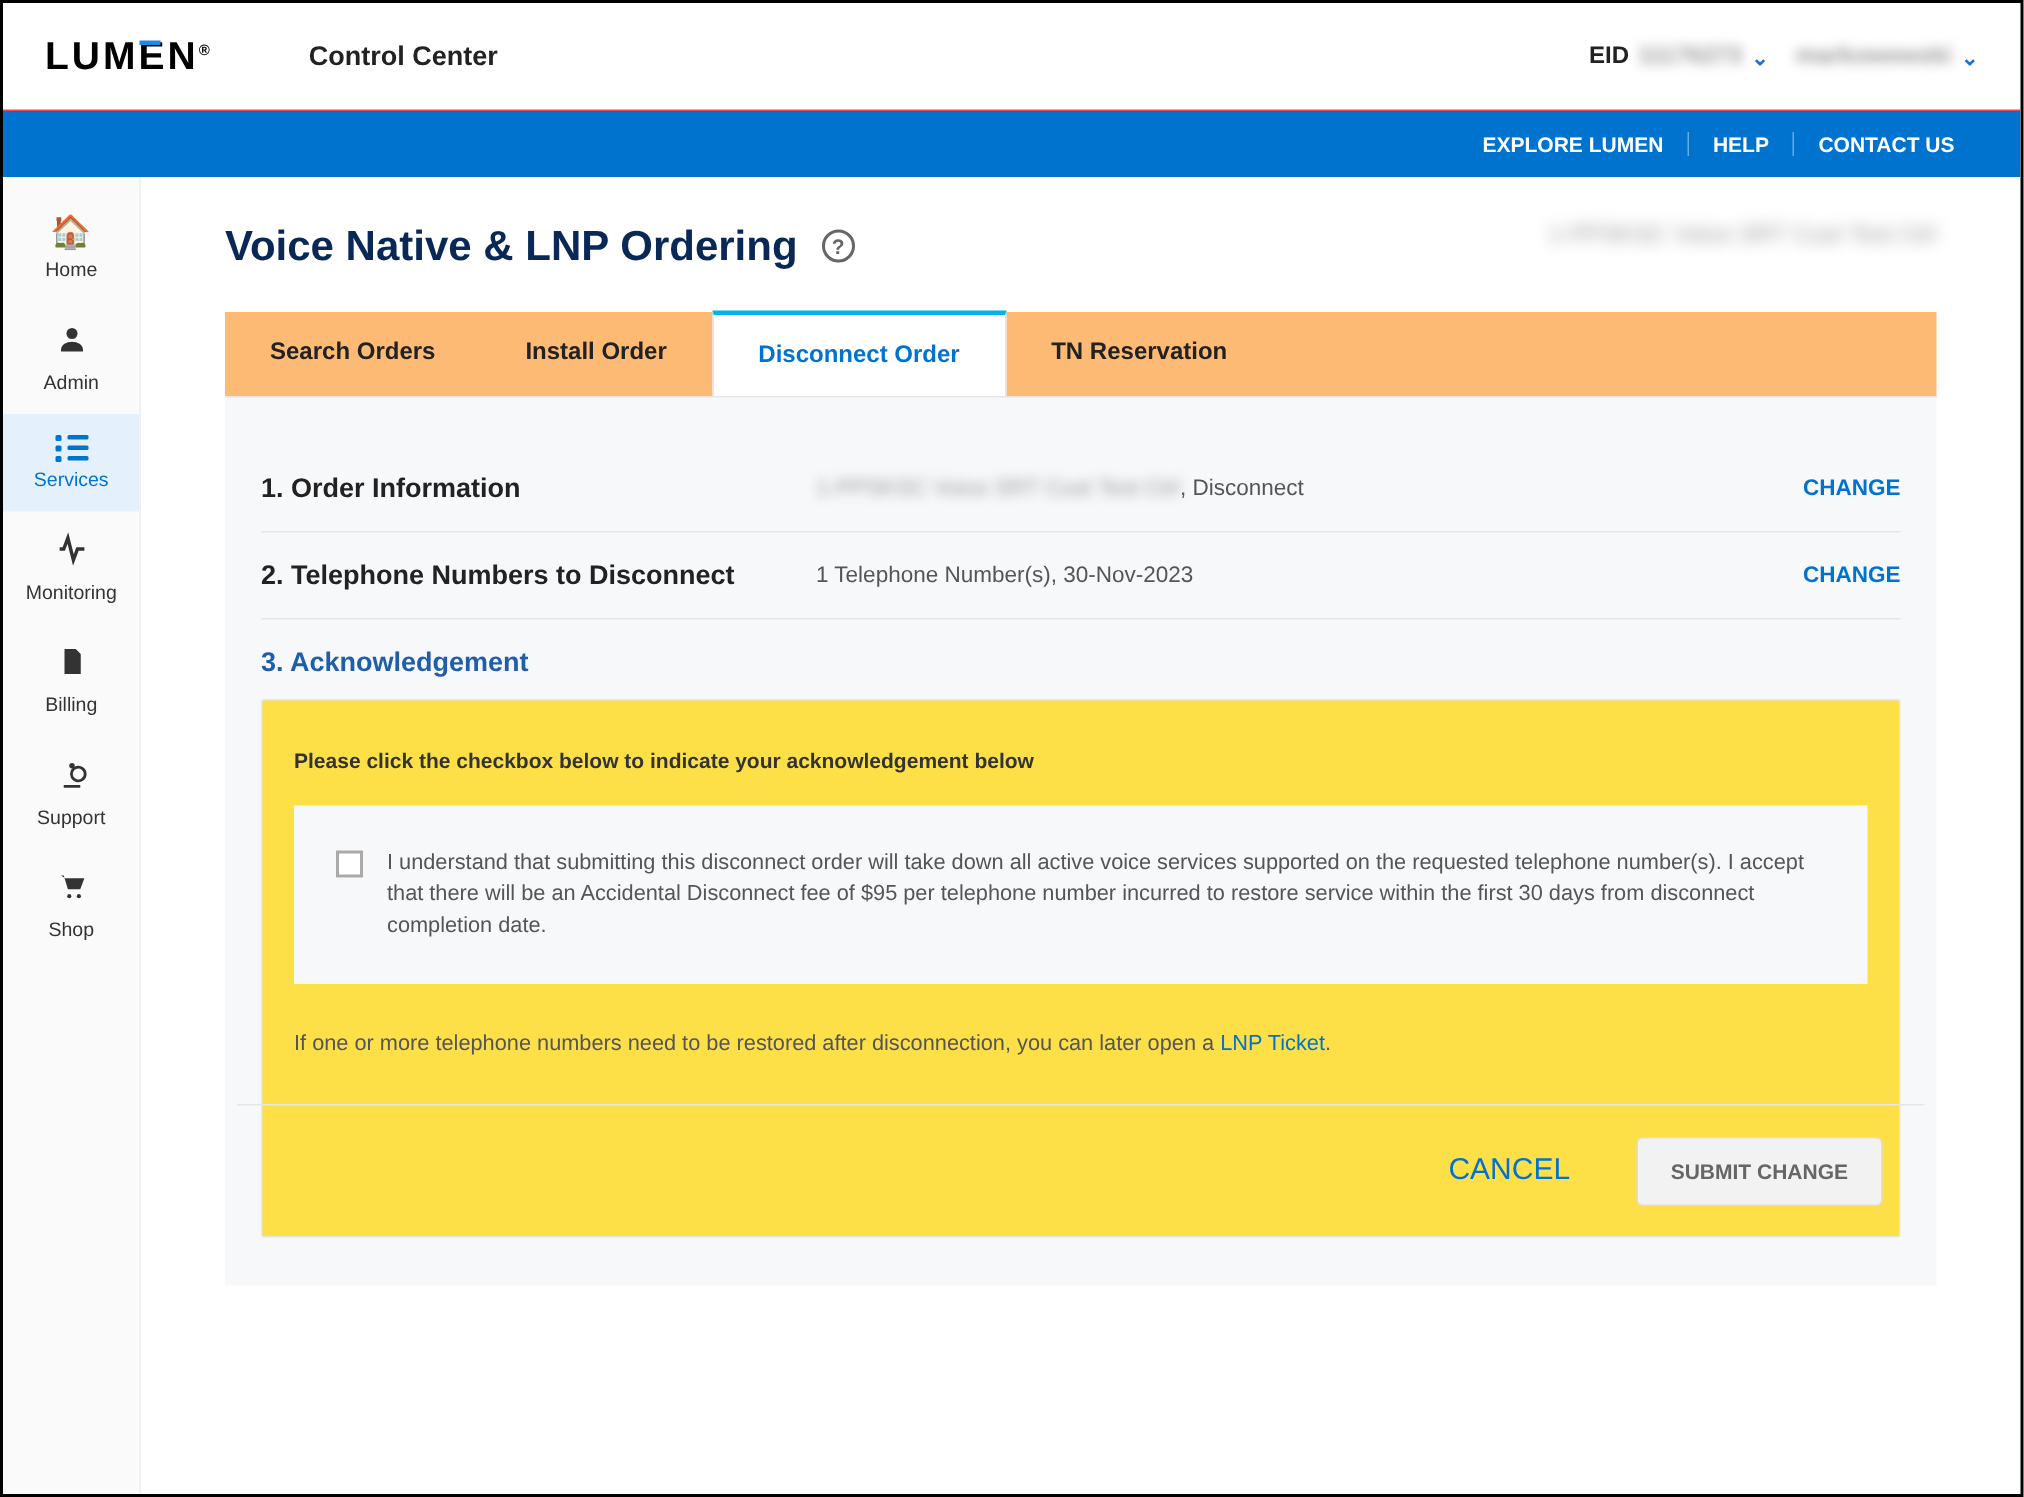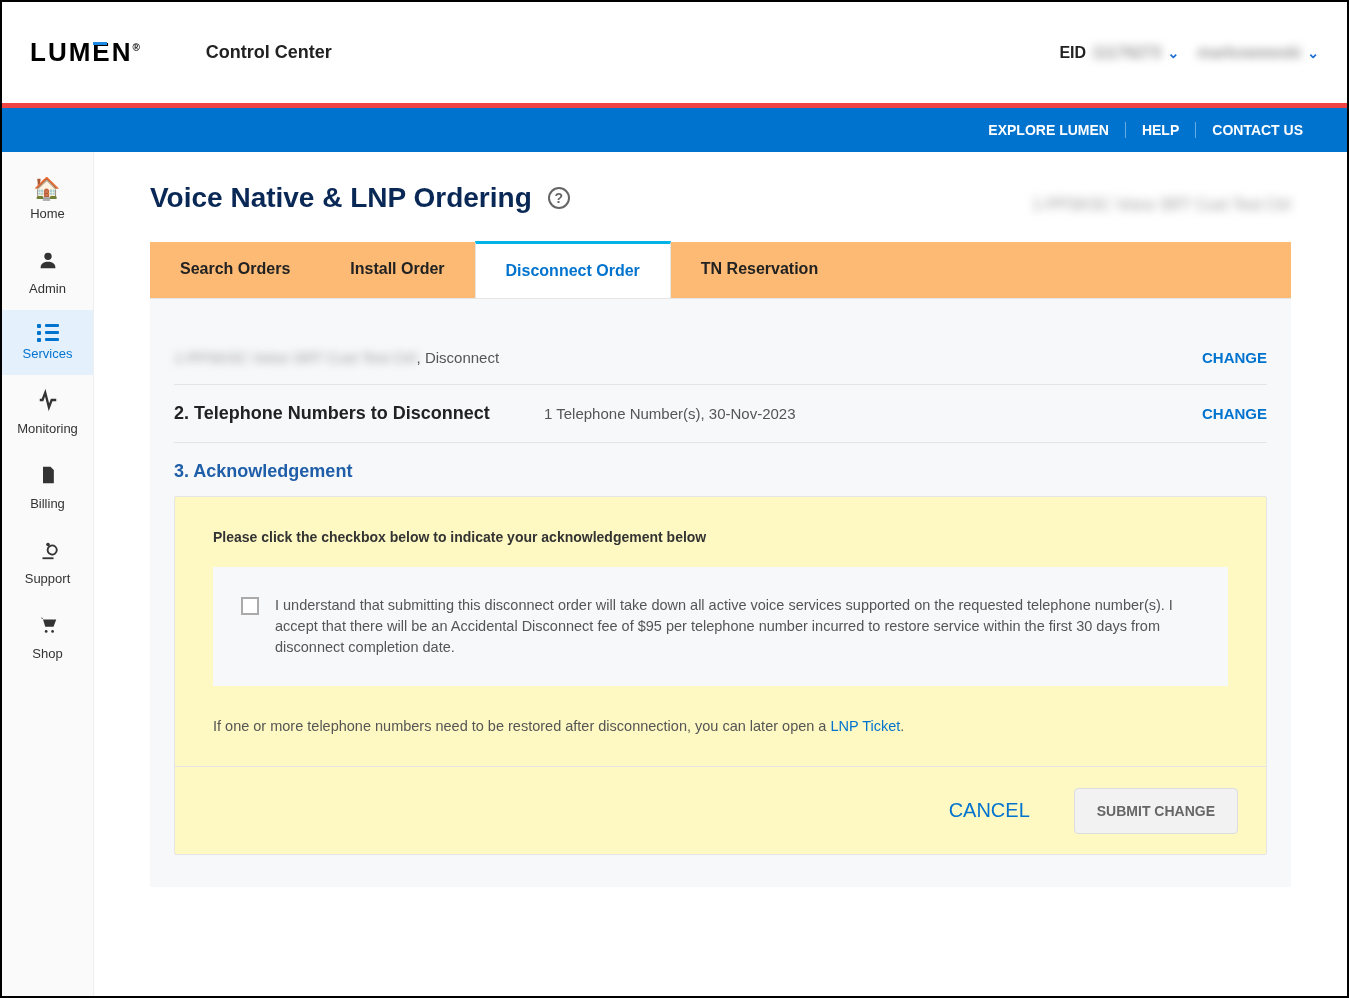--- a/index.html
+++ b/index.html
@@ -1,19 +1,19 @@
 <!DOCTYPE html>
 <html><head>
 <meta charset="utf-8">
 <style>
 * { box-sizing: border-box; margin: 0; padding: 0; }
 body { font-family: -apple-system, BlinkMacSystemFont, "Segoe UI", Arial, sans-serif; background: #fff; border: 2px solid #000; width: 1349px; height: 998px; overflow: hidden; color: #333; }
 
 
-.header { display: flex; align-items: center; padding: 35px 28px; border-bottom: 5px solid #ef4444; }
+.header { display: flex; align-items: center; padding: 20px 28px; border-bottom: 1px solid #ef4444; }
 .logo { font-size: 26px; font-weight: 700; letter-spacing: 2px; color: #000; }
 .logo .e { position: relative; display: inline-block; }
 .logo .ebar { position: absolute; top: 5px; left: 1px; width: 14px; height: 3px; background: #1e88e5; }
 .control-center { margin-left: 64px; font-size: 18px; font-weight: 600; color: #222; }
 .header-right { margin-left: auto; display: flex; align-items: center; gap: 18px; justify-content: center; }
 .eid { font-size: 16px; font-weight: 600; color: #222; display: flex; align-items: center; gap: 6px; }
 .blurred { filter: blur(4px); color: #999; }
 .chevron-down { color: #1e6fd6; font-size: 14px; }
 
 
@@ -26,42 +26,42 @@
 
 
 .sidebar { width: 92px; background: #fafafa; border-right: 1px solid #eee; padding-top: 10px; }
 .side-item { display: flex; flex-direction: column; align-items: center; justify-content: center; padding: 14px 0; cursor: pointer; font-size: 13px; color: #333; }
 .side-item.active { background: #e4f1fd; color: #0073cf; }
 .side-icon { font-size: 22px; margin-bottom: 4px; }
 .side-item.active .side-icon { color: #0073cf; }
 
 
 .main { flex: 1; padding: 30px 56px 0 56px; overflow-y: auto; }
-.page-head { display: flex; align-items: flex-end; justify-content: space-between; margin-bottom: 28px; }
+.page-head { display: flex; align-items: flex-start; justify-content: space-between; margin-bottom: 28px; }
 .page-title { display: flex; align-items: center; gap: 16px; }
 .page-title h1 { font-size: 28px; font-weight: 800; color: #0a2856; }
 .help-circle { width: 22px; height: 22px; border: 2px solid #666; border-radius: 50%; display: flex; align-items: center; justify-content: center; font-size: 14px; font-weight: 700; color: #666; cursor: pointer; }
 .customer-blur { filter: blur(5px); color: #999; font-size: 16px; }
 
 
 .tabs { display: flex; background: #fdba74; border-bottom: 1px solid #e5e5e5; }
 .tab { padding: 18px 30px; font-size: 16px; font-weight: 700; color: #222; cursor: pointer; }
 .tab.active { background: #fff; color: #0073cf; border-top: 3px solid #00b4e6; margin-top: -1px; border-left: 1px solid #e5e5e5; border-right: 1px solid #e5e5e5; }
 
 
 .panel { background: #f7f8fa; padding: 32px 24px; }
 .step-row { display: flex; align-items: center; padding: 18px 0; border-bottom: 1px solid #e5e5e5; }
 .step-row:last-of-type { border-bottom: none; }
 .step-title { width: 370px; font-size: 18px; font-weight: 700; color: #222; }
 .step-summary { flex: 1; font-size: 15px; color: #555; }
 .step-change { font-size: 15px; font-weight: 700; color: #0073cf; cursor: pointer; }
 .step-active { font-size: 18px; font-weight: 700; color: #1f5ea8; margin: 18px 0 14px 0; }
 
 
-.ack-card { background: #fef9c3; border: 1px solid #e5e5e5; border-radius: 2px; padding: 32px 38px; }
+.ack-card { background: #fde047; border: 1px solid #e5e5e5; border-radius: 2px; padding: 32px 21px; }
 .ack-instr { font-size: 14px; font-weight: 700; color: #333; margin-bottom: 22px; }
 .ack-box { background: #f7f8fa; padding: 28px 28px 28px 28px; display: flex; gap: 16px; align-items: flex-start; }
 .ack-check { width: 18px; height: 18px; border: 2px solid #aaa; background: #fff; flex-shrink: 0; cursor: pointer; margin-top: 2px; }
 .ack-text { font-size: 14.5px; color: #555; line-height: 1.45; }
 .restore-note { font-size: 14.5px; color: #555; margin-top: 32px; }
 .restore-note a { color: #0073cf; text-decoration: none; }
 
 
 .card-footer { border-top: 1px solid #e5e5e5; margin: 32px -38px -32px -38px; padding: 20px 28px; display: flex; justify-content: flex-end; gap: 28px; align-items: center; }
 .btn-cancel { color: #0073cf; font-weight: 400; font-size: 20px; background: none; border: none; cursor: pointer; padding: 12px 16px; }
@@ -178,20 +178,21 @@
 
     <div class="tabs">
       <div class="tab">Search Orders</div>
       <div class="tab">Install Order</div>
       <div class="tab active">Disconnect Order</div>
       <div class="tab">TN Reservation</div>
     </div>
 
     <div class="panel">
       <div class="step-row">
+        <div class="step-title">1. Order Information</div>
         <div class="step-summary">
           <span class="blurred">1-PPSKSC Voice SRT Cust Test Ctrl</span><span>, Disconnect</span>
         </div>
         <div class="step-change">CHANGE</div>
       </div>
 
       <div class="step-row">
         <div class="step-title">2. Telephone Numbers to Disconnect</div>
         <div class="step-summary">1 Telephone Number(s), 30-Nov-2023</div>
         <div class="step-change">CHANGE</div>

